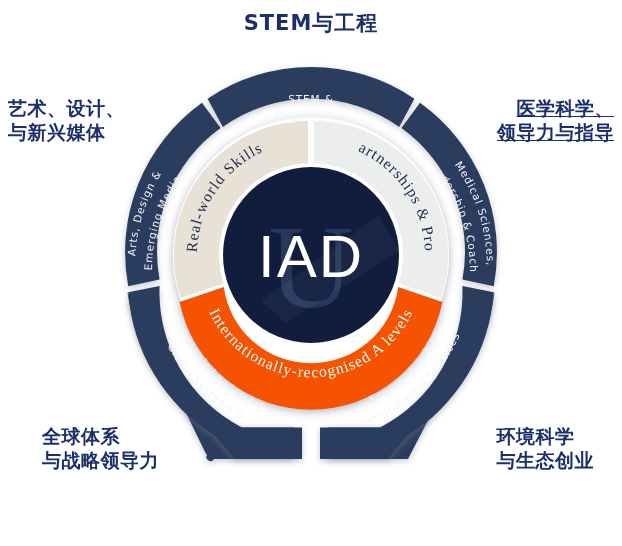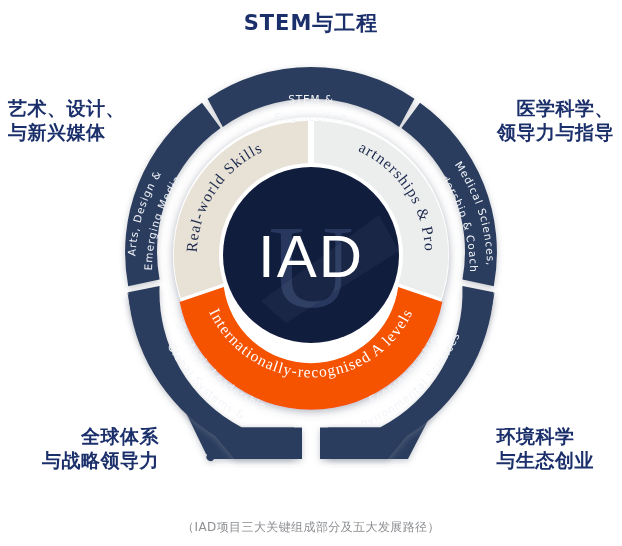--- a/index.html
+++ b/index.html
@@ -24,22 +24,22 @@
   }
   #title-stem{
     left:0;right:0;top:10px;
     text-align:center;
     font-size:21px;
     color:#1b2f6b;
     font-weight:bold;
     letter-spacing:1px;
   }
   #label-arts{left:8px;top:96px;text-align:left;}
-  #label-medical{right:8px;top:96px;text-align:right;}
-  #label-global{left:42px;top:424px;text-align:right;}
+  #label-medical{right:8px;top:96px;text-align:right;text-decoration:underline;}
+  #label-global{left:42px;top:424px;text-align:left;}
   #label-env{right:28px;top:424px;}
 
   #caption{
     position:absolute;
     left:0;right:0;bottom:10px;
     text-align:center;
     color:#8d8f93;
     font-size:12px;
     letter-spacing:0.4px;
     font-family:"DejaVu Sans","Liberation Sans",sans-serif;
@@ -225,14 +225,13 @@
 
       <text class="outer-txt">
         <textPath href="#o-env" startOffset="50%" text-anchor="middle">Environmental Sciences &amp;</textPath>
       </text>
       <text class="outer-txt">
         <textPath href="#o-env2" startOffset="50%" text-anchor="middle">Ecopreneurship</textPath>
       </text>
     </g>
   </svg>
 
-  <div id="caption">（IAD项目三大关键组成部分及五大发展路径）</div>
 </div>
 
 </body></html>

